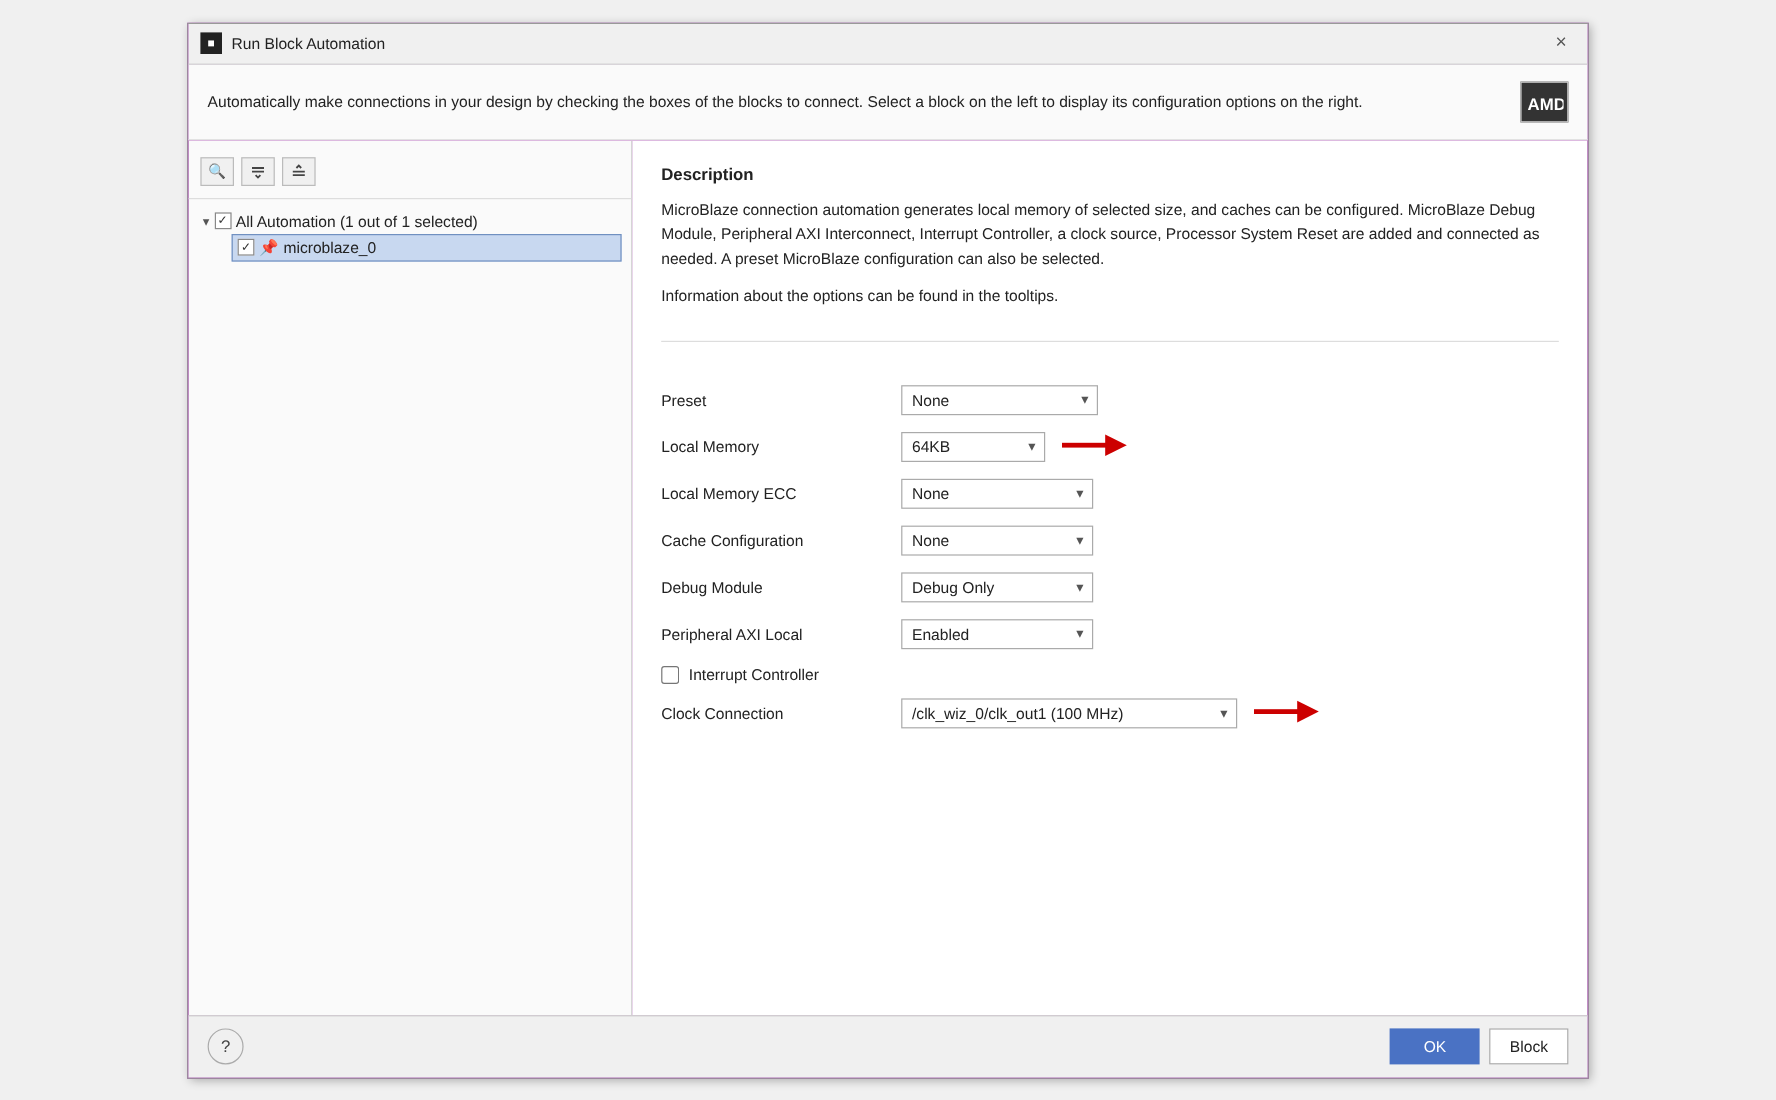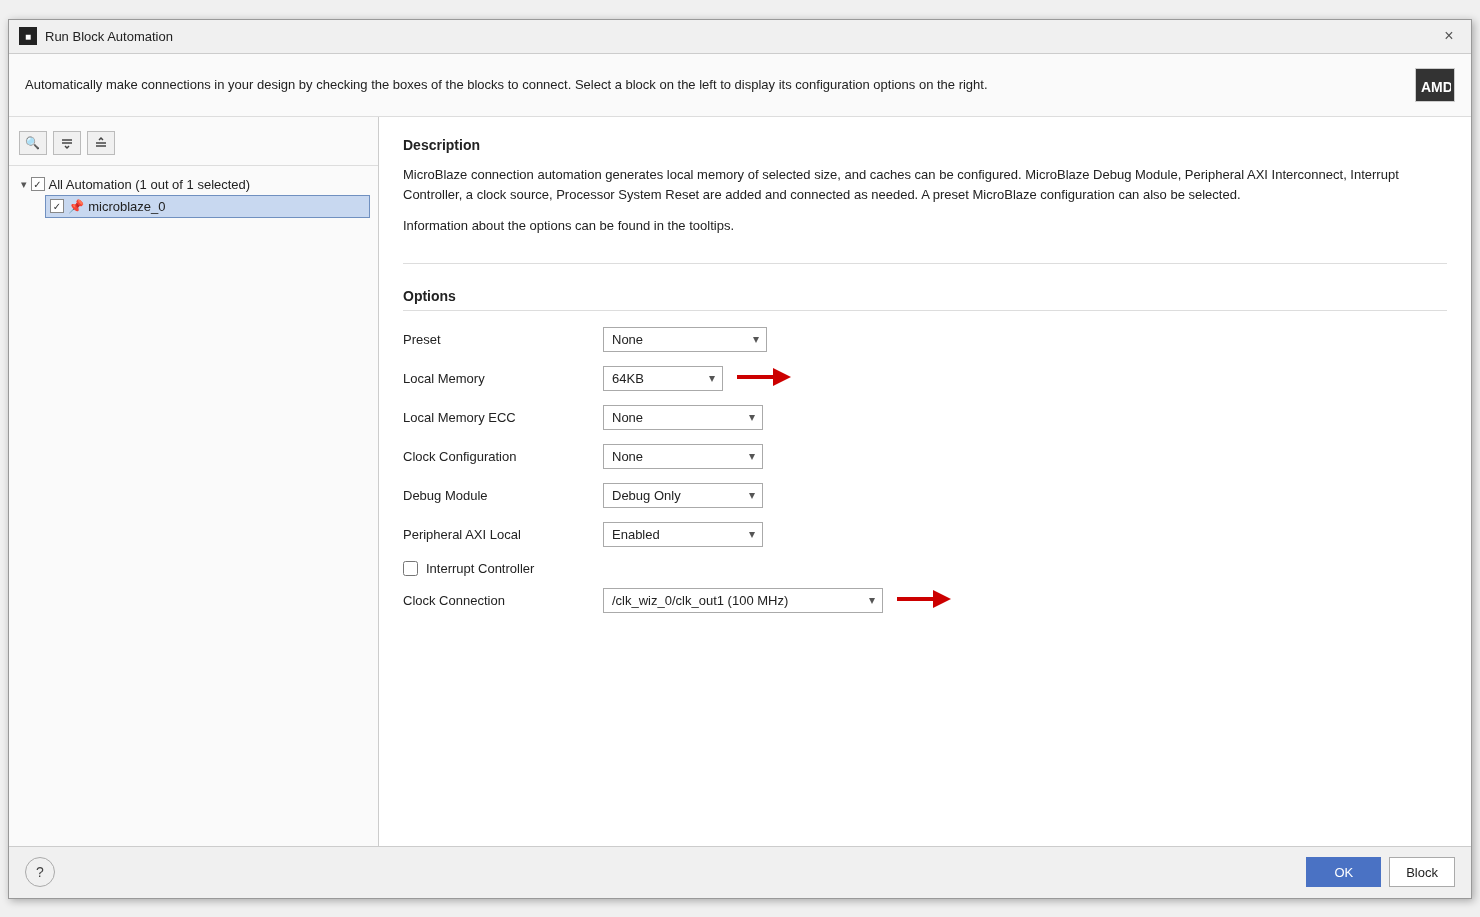--- a/index.html
+++ b/index.html
@@ -6,21 +6,21 @@
     body {
       font-family: Arial, sans-serif;
       font-size: 13px;
       background: #f0f0f0;
       display: flex;
       align-items: center;
       justify-content: center;
       min-height: 100vh;
     }
     .dialog {
-      width: 1464px;
+      width: 1168px;
       height: 880px;
       background: #a21caf;
       border: 1px solid #999;
       display: flex;
       flex-direction: column;
       box-shadow: 2px 2px 8px rgba(0,0,0,0.3);
     }
     .title-bar {
       background: #f0f0f0;
       border-bottom: 1px solid #ccc;
@@ -427,21 +427,20 @@
     </div>
 
     <div class="right-panel">
       <div class="description-box">
         <div class="section-title">Description</div>
         <p class="description-text">MicroBlaze connection automation generates local memory of selected size, and caches can be configured. MicroBlaze Debug Module, Peripheral AXI Interconnect, Interrupt Controller, a clock source, Processor System Reset are added and connected as needed. A preset MicroBlaze configuration can also be selected.</p>
         <p class="description-text">Information about the options can be found in the tooltips.</p>
       </div>
 
       <div class="options-section">
-        <div class="options-title">Options</div>
 
         <div class="option-row">
           <span class="option-label">Preset</span>
           <div class="select-wrapper">
             <select class="option-select preset-select">
               <option>None</option>
               <option>Microcontroller</option>
               <option>Real-time</option>
               <option>Application</option>
             </select>
@@ -470,21 +469,21 @@
           <div class="select-wrapper">
             <select class="option-select">
               <option selected="">None</option>
               <option>Basic</option>
               <option>Full</option>
             </select>
           </div>
         </div>
 
         <div class="option-row">
-          <span class="option-label">Clock Configuration</span>
+          <span class="option-label">Cache Configuration</span>
           <div class="select-wrapper">
             <select class="option-select">
               <option selected="">None</option>
               <option>4KB</option>
               <option>8KB</option>
               <option>16KB</option>
             </select>
           </div>
         </div>
 

